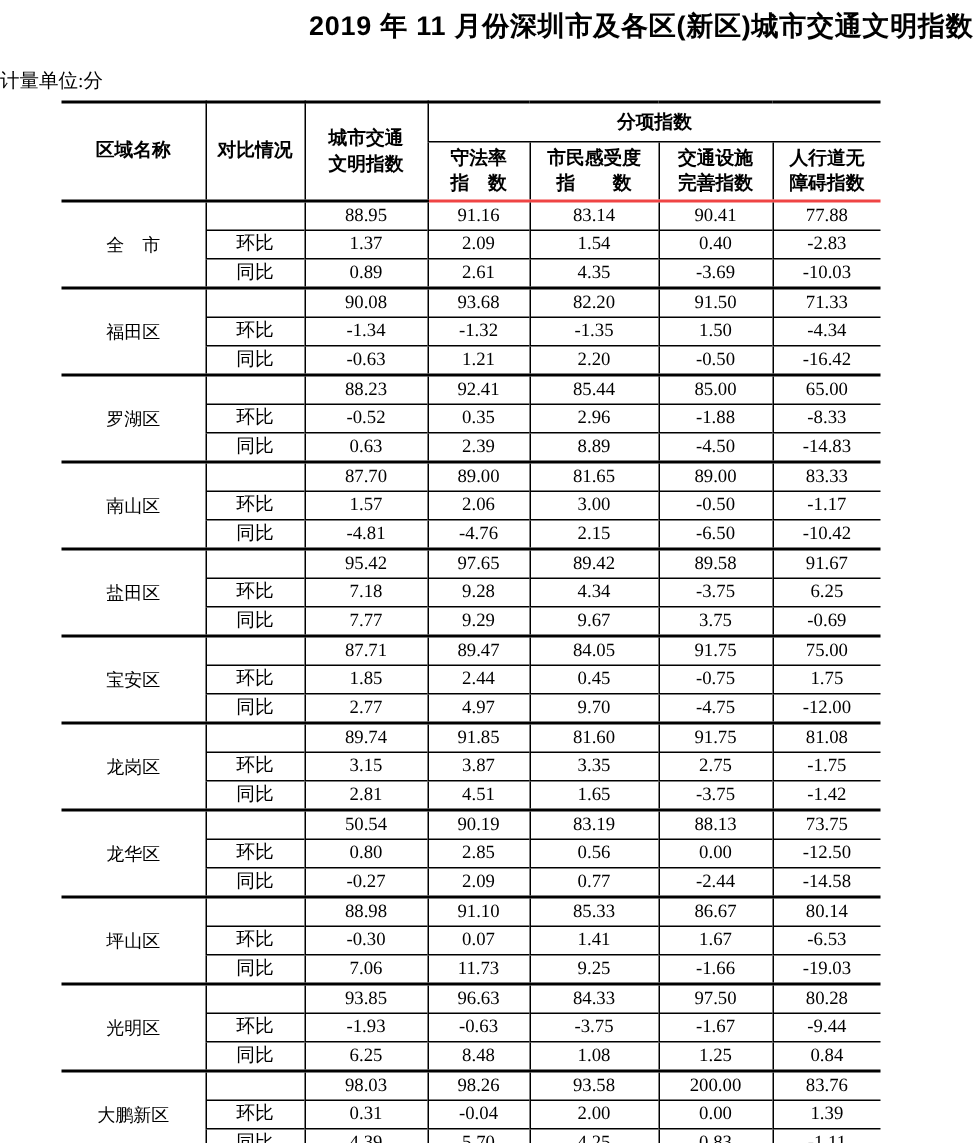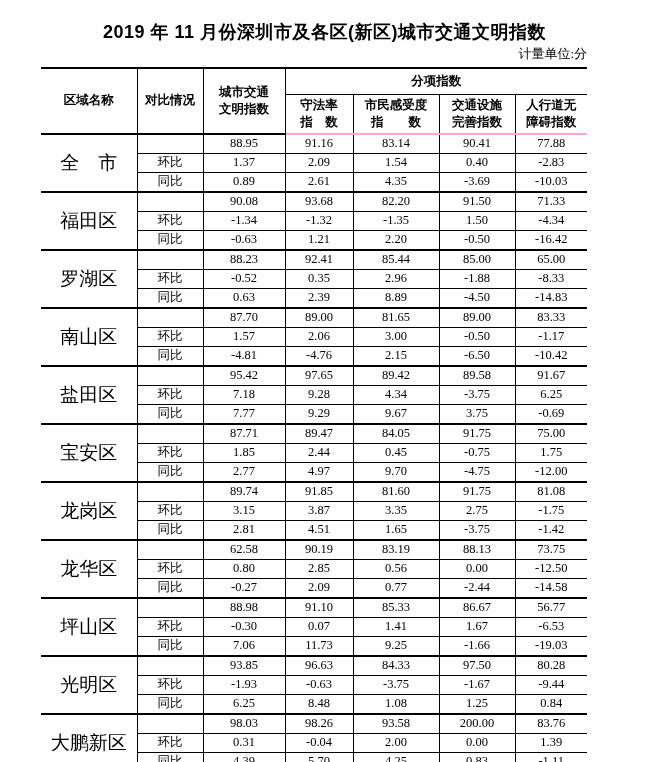--- a/index.html
+++ b/index.html
@@ -10,33 +10,32 @@
     font-family: "Liberation Serif", serif;
   }
   .page {
     position: relative;
     width: 649px;
     height: 762px;
     background: #ffffff;
     overflow: hidden;
   }
   .title {
-    padding-top: 22px;
-    text-align: center;
+    padding-top: 7px;
+    text-align: right;
     font-family: "Liberation Sans", sans-serif;
     font-weight: bold;
     font-size: 18px;
     letter-spacing: 0.5px;
     line-height: 1.2;
   }
   .unit-note {
     width: 587px;            
-    text-align: right;
     font-size: 13px;
-    margin-top: 1px;
+    margin-top: 16px;
     margin-bottom: 4px;
   }
   table.index-table {
     border-collapse: collapse;
     table-layout: fixed;
     width: 546px;
     margin-left: 41px;
     border-top: 2px solid #000;
     border-bottom: 2px solid #000;
   }
@@ -52,27 +51,27 @@
   }
   .index-table .no-left { border-left: none; }
   thead th {
     font-family: "Liberation Sans", sans-serif;
     font-weight: bold;
   }
   thead tr.head-top th { height: 25px; }
   thead tr.head-sub th {
     height: 38px;
     border-top: 1px solid #000;
-    border-bottom: 2px solid #f9a8d4;
+    border-bottom: 2px solid #ef4444;
   }
   thead th.span2 { border-bottom: 2px solid #000; }
   tbody td { height: 18px; }
   tbody tr.g-first td { border-top: 2px solid #000; }
   tbody tr.g-mid td, tbody tr.g-last td { border-top: 1px solid #000; }
-  td.region-cell { font-size: 19px; }
+  td.region-cell { font-size: 12px; }
 </style>
 </head>
 <body>
 
 <div class="page">
 
   <div class="title">2019 年 11 月份深圳市及各区(新区)城市交通文明指数</div>
 
   <div class="unit-note">计量单位:分</div>
 
@@ -287,21 +286,21 @@
           <td class="cmp-cell">同比</td>
           <td class="value-cell">2.81</td>
           <td class="value-cell">4.51</td>
           <td class="value-cell">1.65</td>
           <td class="value-cell">-3.75</td>
           <td class="value-cell">-1.42</td>
         </tr>
         <tr class="g-first">
           <td rowspan="3" class="region-cell no-left">龙华区</td>
           <td class="cmp-cell"></td>
-          <td class="value-cell">62.58</td>
+          <td class="value-cell">50.54</td>
           <td class="value-cell">90.19</td>
           <td class="value-cell">83.19</td>
           <td class="value-cell">88.13</td>
           <td class="value-cell">73.75</td>
         </tr>
         <tr class="g-mid">
           <td class="cmp-cell">环比</td>
           <td class="value-cell">0.80</td>
           <td class="value-cell">2.85</td>
           <td class="value-cell">0.56</td>
@@ -316,21 +315,21 @@
           <td class="value-cell">-2.44</td>
           <td class="value-cell">-14.58</td>
         </tr>
         <tr class="g-first">
           <td rowspan="3" class="region-cell no-left">坪山区</td>
           <td class="cmp-cell"></td>
           <td class="value-cell">88.98</td>
           <td class="value-cell">91.10</td>
           <td class="value-cell">85.33</td>
           <td class="value-cell">86.67</td>
-          <td class="value-cell">56.77</td>
+          <td class="value-cell">80.14</td>
         </tr>
         <tr class="g-mid">
           <td class="cmp-cell">环比</td>
           <td class="value-cell">-0.30</td>
           <td class="value-cell">0.07</td>
           <td class="value-cell">1.41</td>
           <td class="value-cell">1.67</td>
           <td class="value-cell">-6.53</td>
         </tr>
         <tr class="g-last">

